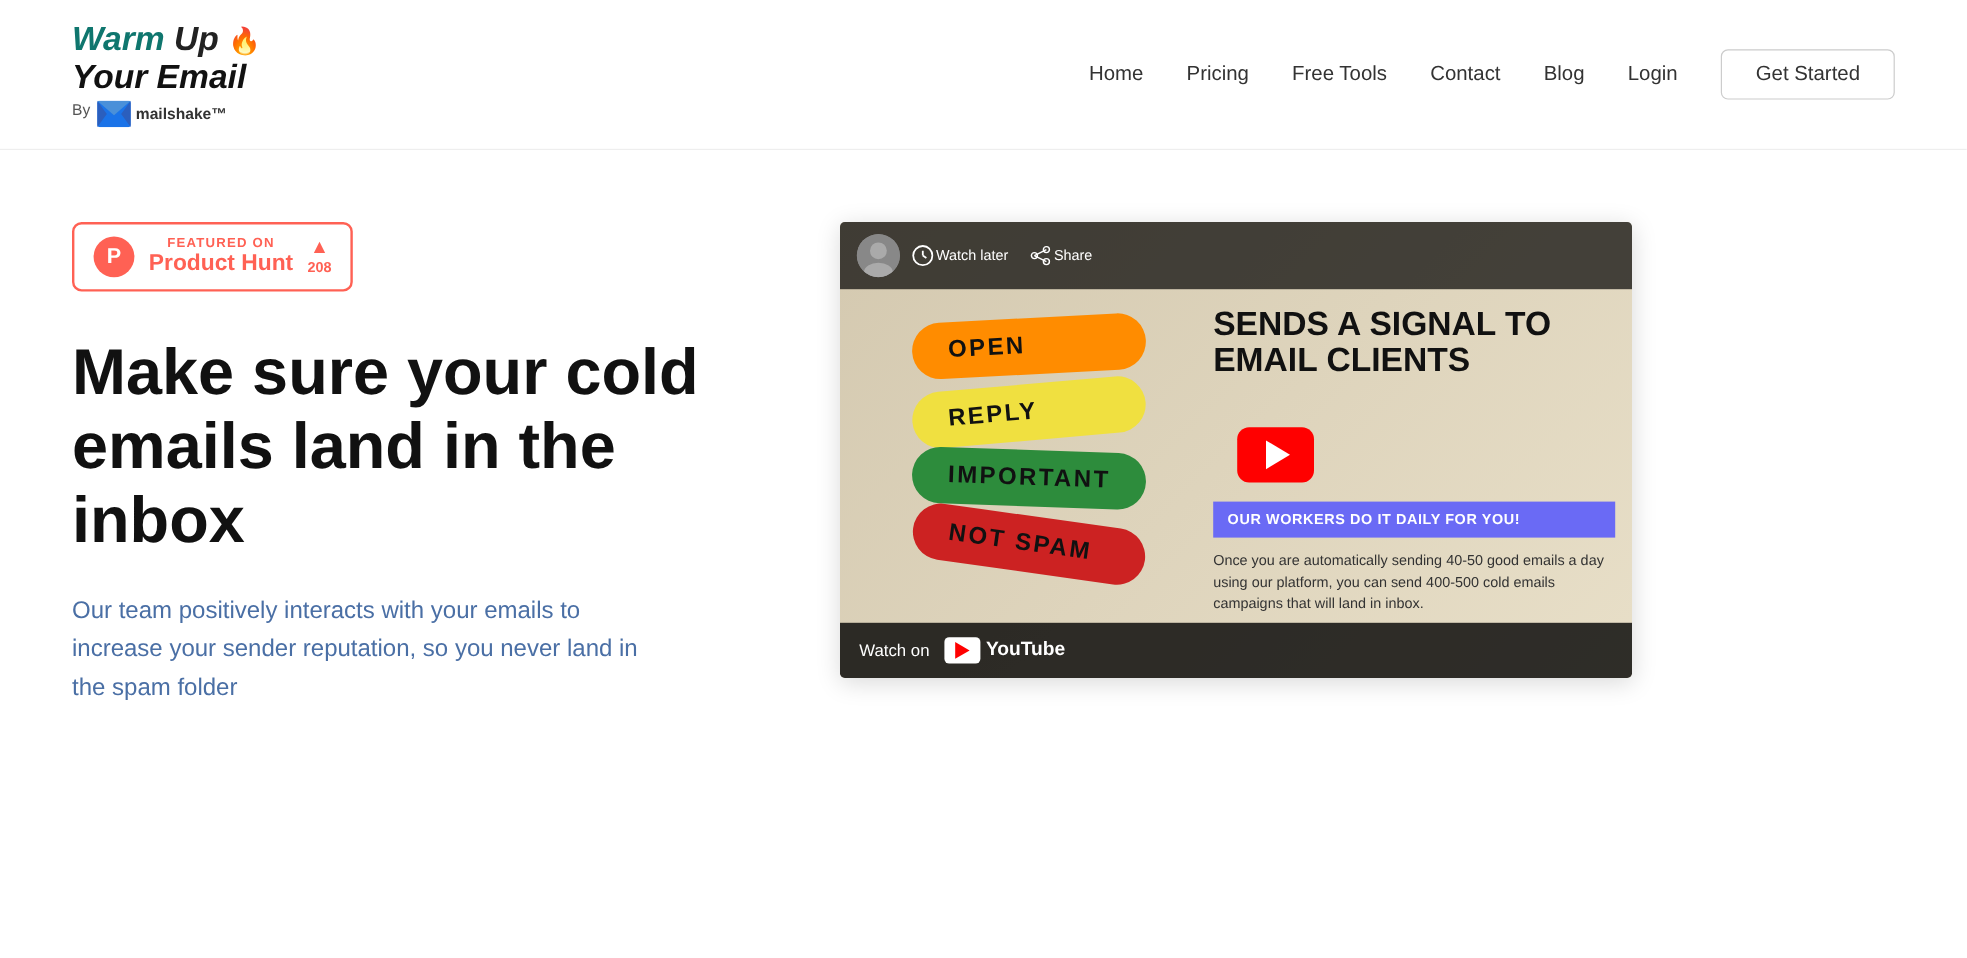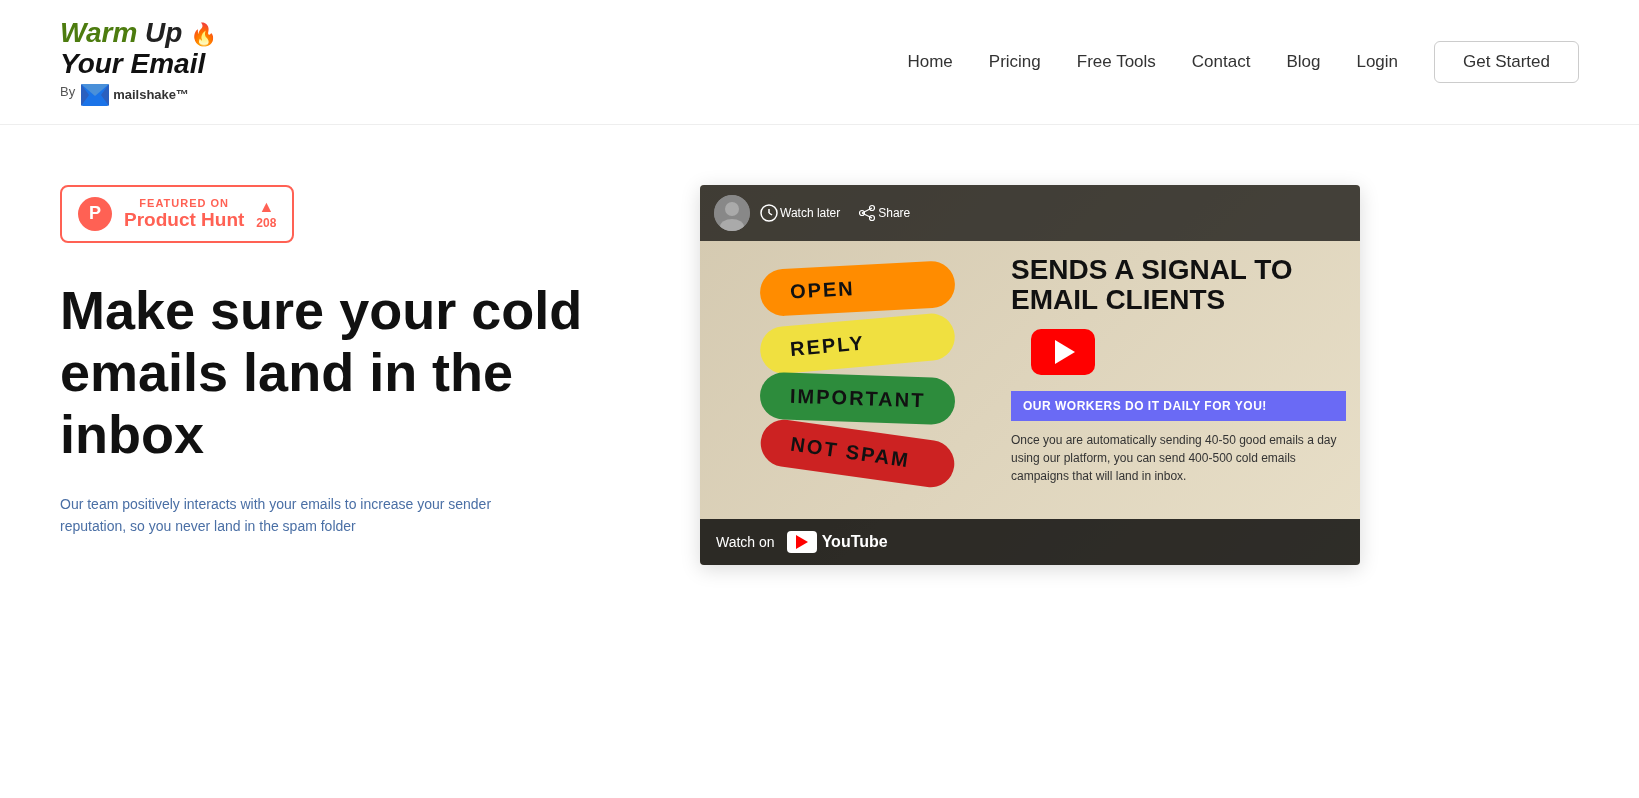--- a/index.html
+++ b/index.html
@@ -8,21 +8,21 @@
     
     header {
       display: flex;
       align-items: center;
       justify-content: space-between;
       padding: 18px 60px;
       border-bottom: 1px solid #eee;
     }
     .logo-area { display: flex; flex-direction: column; align-items: flex-start; }
     .logo-title { font-size: 28px; font-weight: 900; line-height: 1.1; }
-    .logo-warm { color: #4d7c0f; font-style: italic; }
+    .logo-warm { color: #0f766e; font-style: italic; }
     .logo-up { color: #222; font-style: italic; }
     .logo-your-email { color: #111; font-style: italic; display: block; }
     .logo-by { font-size: 13px; color: #555; display: flex; align-items: flex-start; gap: 6px; margin-top: 4px; }
     .mailshake-logo {
       display: inline-flex; align-items: center; gap: 4px;
       font-size: 13px; font-weight: 600; color: #333;
     }
 
     nav { display: flex; align-items: center; gap: 36px; }
     .nav-link { text-decoration: none; color: #333; font-size: 17px; font-weight: 400; }
@@ -73,21 +73,21 @@
 
     .headline {
       font-size: 54px;
       font-weight: 900;
       line-height: 1.15;
       color: #111;
       margin-bottom: 28px;
     }
 
     .subheadline {
-      font-size: 14px;
+      font-size: 20px;
       color: #4a6fa5;
       line-height: 1.6;
       max-width: 480px;
     }
 
     
     .right-side {
       flex: 1;
       max-width: 660px;
     }
@@ -157,21 +157,21 @@
       position: absolute;
       right: 0; top: 60px;
       width: 55%;
       padding: 10px 14px;
     }
     .video-sends-signal {
       font-size: 28px;
       font-weight: 900;
       color: #111;
       line-height: 1.1;
-      margin-bottom: 3px;
+      margin-bottom: 30px;
     }
     .youtube-play-btn {
       width: 64px; height: 46px;
       background: #ff0000;
       border-radius: 10px;
       display: flex; align-items: center; justify-content: center;
       margin: 10px 0 16px 20px;
     }
     .play-triangle {
       width: 0; height: 0;

